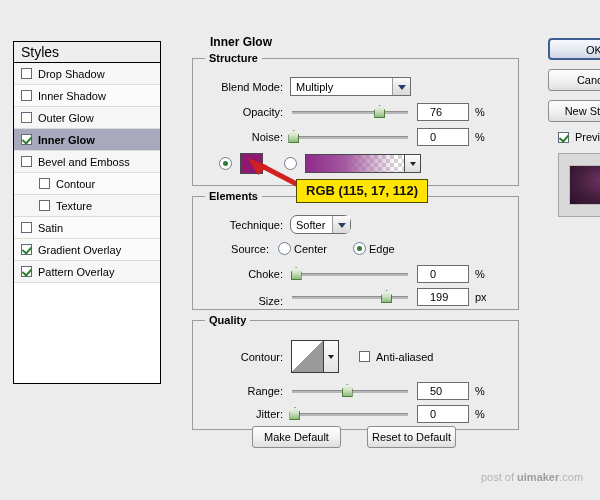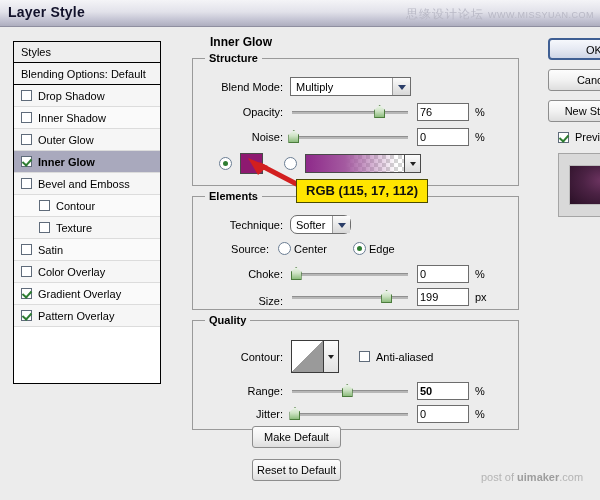--- a/index.html
+++ b/index.html
@@ -61,21 +61,21 @@
     background: #fff;
     border: 1px solid #000;
     box-sizing: border-box;
   }
   .styles-header {
     height: 21px;
     line-height: 21px;
     padding-left: 7px;
     background: #eeeeee;
     border-bottom: 1px solid #000;
-    font-size: 11px;
+    font-size: 14px;
     box-sizing: border-box;
   }
   .styles-blend {
     height: 22px;
     line-height: 22px;
     padding-left: 7px;
     background: #f3f3f3;
     border-bottom: 1px solid #000;
     font-size: 11px;
     box-sizing: border-box;
@@ -181,21 +181,21 @@
   }
 
   
   .numfield {
     width: 52px; height: 18px;
     background: #fff;
     border: 1px solid #6d6d6d;
     box-sizing: border-box;
     font-size: 11px;
     line-height: 16px;
-    padding-left: 2px;
+    padding-left: 12px;
   }
   .unit { margin-left: 6px; font-size: 11px; }
 
   
   .slider { position: relative; height: 14px; }
   .slider .track {
     position: absolute;
     left: 0; top: 6px;
     height: 2px; width: 100%;
     background: #b7b7b7;
@@ -305,22 +305,21 @@
   .btn.primary {
     border: 2px solid #3f5f93;
     border-radius: 4px;
     background: linear-gradient(to bottom,#f6f8fc 0%,#e6eaf3 50%,#cfd6e6 100%);
   }
 
   .bottom-buttons {
     position: absolute;
     left: 252px; top: 426px;
     display: flex;
-    gap: 11px;
-    flex-direction: column;
+    gap: 26px;
   }
   .bottom-buttons .btn { width: 89px; }
 
   
   .right-col { position: absolute; left: 548px; top: 38px; width: 110px; }
   .right-col .btn { width: 92px; margin-bottom: 9px; }
   .preview-row {
     display: flex;
     align-items: center;
     margin-left: 10px;
@@ -372,30 +371,23 @@
     color: #b4b4b4;
     white-space: nowrap;
   }
   .wm-bottom b { color: #9d9d9d; }
 </style>
 </head>
 <body>
 
 <div class="dialog">
 
-  <div class="titlebar">
-    <div class="title-text">Layer Style</div>
-    <div class="wm-top">
-      <span class="cn">思缘设计论坛</span><span class="en">WWW.MISSYUAN.COM</span>
-    </div>
-  </div>
 
   <div class="styles-panel">
     <div class="styles-header">Styles</div>
-    <div class="styles-blend">Blending Options: Default</div>
     <div class="styles-list" id="styles-list">
         <div class="style-row">
           <div class="cbox"></div>
           <span>Drop Shadow</span>
         </div>
         <div class="style-row alt">
           <div class="cbox"></div>
           <span>Inner Shadow</span>
         </div>
         <div class="style-row">
@@ -414,24 +406,20 @@
           <div class="cbox"></div>
           <span>Contour</span>
         </div>
         <div class="style-row indent">
           <div class="cbox"></div>
           <span>Texture</span>
         </div>
         <div class="style-row alt">
           <div class="cbox"></div>
           <span>Satin</span>
-        </div>
-        <div class="style-row">
-          <div class="cbox"></div>
-          <span>Color Overlay</span>
         </div>
         <div class="style-row alt">
           <div class="cbox on"></div>
           <span>Gradient Overlay</span>
         </div>
         <div class="style-row">
           <div class="cbox on"></div>
           <span>Pattern Overlay</span>
         </div>
       </div>
@@ -550,21 +538,21 @@
       </div>
 
       <div class="row" style="left:14px; top:61px;">
         <div class="lbl" style="width:76px;">Range:</div>
         <div class="slider" style="width:116px; margin-left:9px;">
           <div class="track"></div>
           <div class="thumb" style="left:48%;">
               <div class="house"></div>
             </div>
         </div>
-        <div class="numfield" style="margin-left:9px;font-weight:bold;">50</div>
+        <div class="numfield" style="margin-left:9px;">50</div>
         <span class="unit">%</span>
       </div>
 
       <div class="row" style="left:14px; top:84px;">
         <div class="lbl" style="width:76px;">Jitter:</div>
         <div class="slider" style="width:116px; margin-left:9px;">
           <div class="track"></div>
           <div class="thumb" style="left:3%;">
               <div class="house"></div>
             </div>

